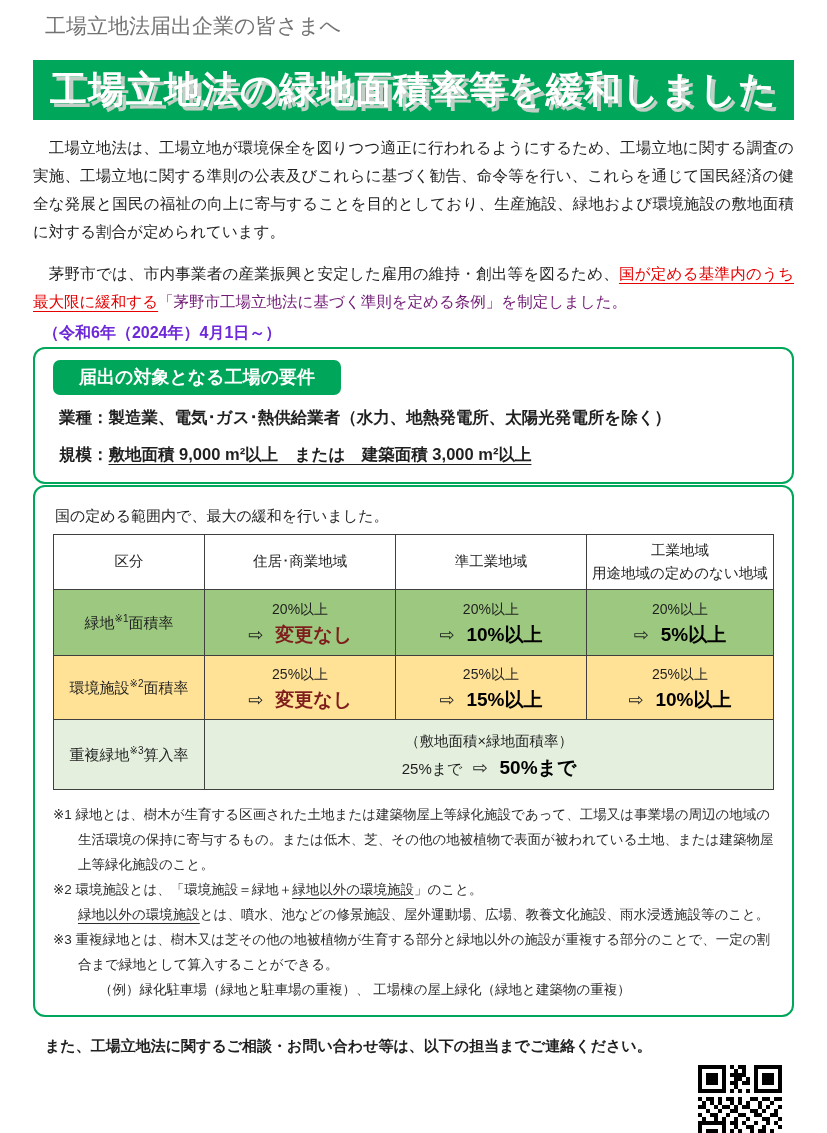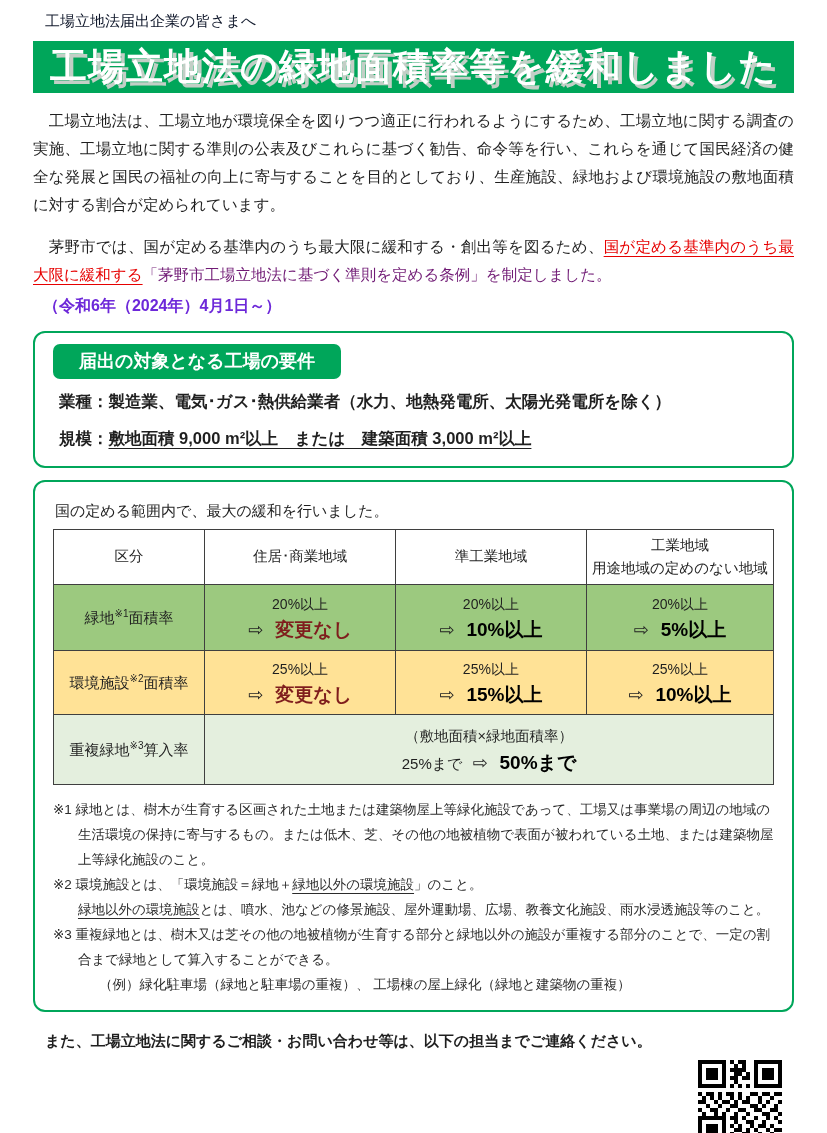--- a/index.html
+++ b/index.html
@@ -4,41 +4,41 @@
 <style>
   * { margin:0; padding:0; box-sizing:border-box; }
   html,body { background:#ffffff; }
   body {
     width:827px; height:1133px; overflow:hidden;
     font-family:"Liberation Sans","DejaVu Sans",sans-serif;
     color:#1f1f1f;
   }
   .page { padding:10px 33px 0 33px; position:relative; }
 
-  .audience { font-size:15px; padding-left:12px; padding-top:2px; color:#0f172a; }
+  .audience { font-size:21px; padding-left:12px; padding-top:2px; color:#737373; }
 
   .banner {
-    margin-top:10px; height:52px; background:#00a65a;
+    margin-top:20px; height:60px; background:#00a65a;
     display:flex; align-items:center; justify-content:center;
   }
   .banner-text {
     color:#ffffff; font-weight:bold; font-size:37px; letter-spacing:1px;
     text-shadow:4px 4px 0 #c2cfc6;
     white-space:nowrap;
   }
 
   .para { font-size:15.5px; line-height:28px; margin-top:14px; text-align:justify; }
   .red { color:#701a75; }
   .u-red { color:#e60000; text-decoration:underline; text-underline-offset:4px; }
   .u { text-decoration:underline; text-underline-offset:4px; }
   .date-line { font-size:16px; font-weight:bold; color:#6d28d9; margin-top:4px; padding-left:10px; line-height:26px; }
 
   .greenbox {
     border:2.5px solid #00a65a; border-radius:12px;
-    margin-top:12px; padding:11px 18px 13px 18px;
+    margin-top:1px; padding:11px 18px 13px 18px;
   }
   .boxlabel {
     display:inline-block; background:#00a65a; color:#fff; font-weight:bold;
     font-size:18px; line-height:1; padding:8px 26px 9px; border-radius:7px;
   }
   .label2 { padding:8px 48px 9px; }
 
   .req-line { font-size:16.5px; font-weight:bold; line-height:30px; margin-top:7px; padding-left:6px; }
 
   .relax-intro { font-size:15px; margin-top:9px; padding-left:2px; }
@@ -75,21 +75,21 @@
 <div class="page">
 
   <div class="audience">工場立地法届出企業の皆さまへ</div>
 
   <div class="banner">
     <span class="banner-text">工場立地法の緑地面積率等を緩和しました</span>
   </div>
 
   <p class="para">　工場立地法は、工場立地が環境保全を図りつつ適正に行われるようにするため、工場立地に関する調査の実施、工場立地に関する準則の公表及びこれらに基づく勧告、命令等を行い、これらを通じて国民経済の健全な発展と国民の福祉の向上に寄与することを目的としており、生産施設、緑地および環境施設の敷地面積に対する割合が定められています。</p>
 
-  <p class="para"><span>　茅野市では、国が定める基準内のうち最大限に緩和する・創出等を図るため、</span><span class="u-red">国が定める基準内のうち最大限に緩和する</span><span class="red">「茅野市工場立地法に基づく準則を定める条例」を制定しました。</span></p>
+  <p class="para"><span>　茅野市では、市内事業者の産業振興と安定した雇用の維持・創出等を図るため、</span><span class="u-red">国が定める基準内のうち最大限に緩和する</span><span class="red">「茅野市工場立地法に基づく準則を定める条例」を制定しました。</span></p>
 
   <div class="date-line">（令和6年（2024年）4月1日～）</div>
 
   <section class="greenbox">
     <div class="boxlabel">届出の対象となる工場の要件</div>
     <div class="req-line"><span>業種：</span><span>製造業、電気･ガス･熱供給業者（水力、地熱発電所、太陽光発電所を除く）</span></div>
     <div class="req-line"><span>規模：</span><span class="u">敷地面積 9,000 m²以上　または　建築面積 3,000 m²以上</span></div>
   </section>
 
   <section class="greenbox">

